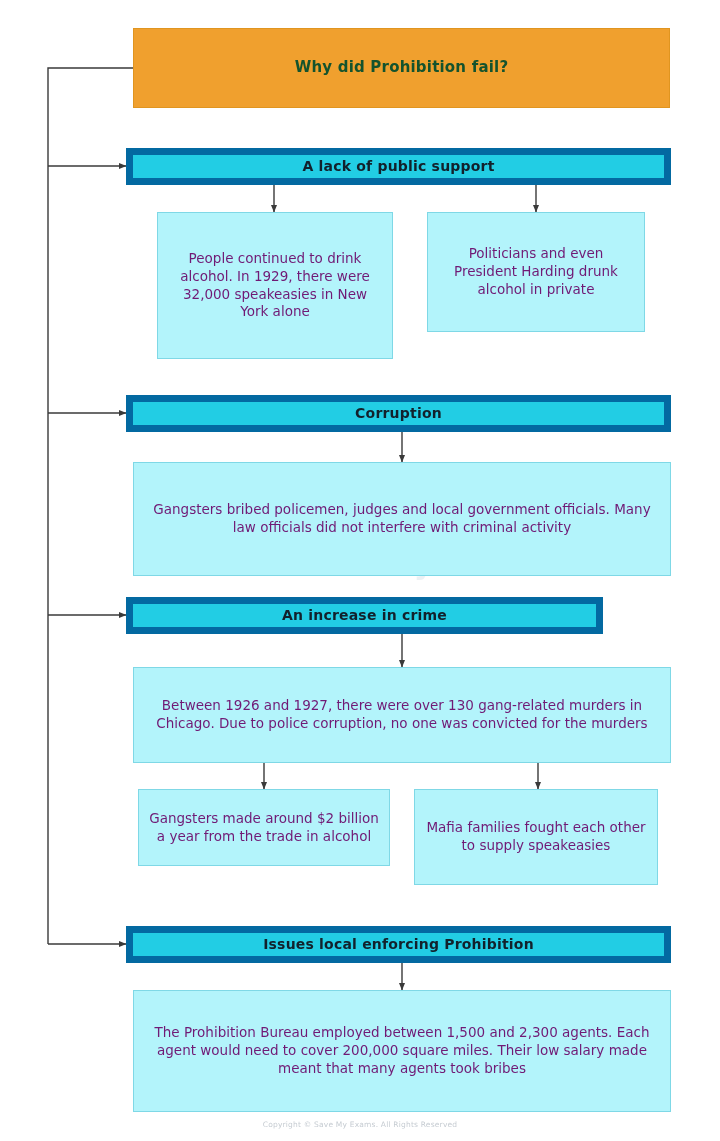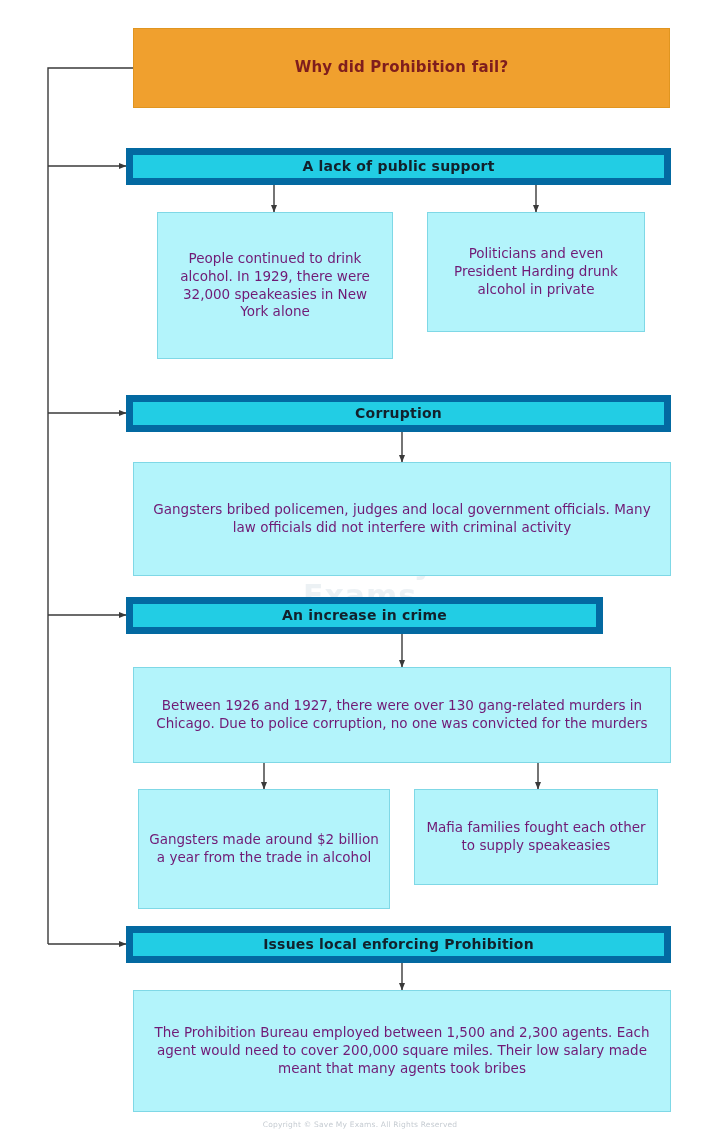--- a/index.html
+++ b/index.html
@@ -32,21 +32,21 @@
     justify-content: center;
     text-align: center;
     line-height: 1.33;
   }
 
   .title-box {
     background: #f0a02e;
     border: 1px solid #e09520;
     font-weight: bold;
     font-size: 15px;
-    color: #7f1d1d;
+    color: #14532d;
     letter-spacing: 0.2px;
   }
 
   .header-box {
     background: #22cde4;
     border: 7px solid #0369a1;
     font-weight: bold;
     font-size: 14px;
     color: #12212c;
     letter-spacing: 0.2px;
@@ -125,21 +125,20 @@
 
     <path d="M402,634 L402,667" fill="none" stroke="#3a3a3a" stroke-width="1.4" marker-end="url(#arrow)"></path>
     <path d="M264,763 L264,789" fill="none" stroke="#3a3a3a" stroke-width="1.4" marker-end="url(#arrow)"></path>
     <path d="M538,763 L538,789" fill="none" stroke="#3a3a3a" stroke-width="1.4" marker-end="url(#arrow)"></path>
 
     <path d="M402,963 L402,990" fill="none" stroke="#3a3a3a" stroke-width="1.4" marker-end="url(#arrow)"></path>
   </svg>
 
   <div class="watermark">
     <span>Save My</span><br>
-    <span>Exams</span>
   </div>
 
   <div class="node title-box" style="left:133px; top:28px; width:537px; height:80px;">
     <span class="txt">Why did Prohibition fail?</span>
   </div>
 
   <div class="node header-box" style="left:126px; top:148px; width:545px; height:37px;">
     <span class="txt">A lack of public support</span>
   </div>
   <div class="node detail-box" style="left:157px; top:212px; width:236px; height:147px;">
@@ -155,21 +154,21 @@
   <div class="node detail-box" style="left:133px; top:462px; width:538px; height:114px;">
     <span class="txt">Gangsters bribed policemen, judges and local government officials. Many law officials did not interfere with criminal activity</span>
   </div>
 
   <div class="node header-box" style="left:126px; top:597px; width:477px; height:37px;">
     <span class="txt">An increase in crime</span>
   </div>
   <div class="node detail-box" style="left:133px; top:667px; width:538px; height:96px;">
     <span class="txt">Between 1926 and 1927, there were over 130 gang-related murders in Chicago. Due to police corruption, no one was convicted for the murders</span>
   </div>
-  <div class="node detail-box" style="left:138px; top:789px; width:252px; height:120px;">
+  <div class="node detail-box" style="left:138px; top:789px; width:252px; height:77px;">
     <span class="txt">Gangsters made around $2 billion a year from the trade in alcohol</span>
   </div>
   <div class="node detail-box" style="left:414px; top:789px; width:244px; height:96px;">
     <span class="txt">Mafia families fought each other to supply speakeasies</span>
   </div>
 
   <div class="node header-box" style="left:126px; top:926px; width:545px; height:37px;">
     <span class="txt">Issues local enforcing Prohibition</span>
   </div>
   <div class="node detail-box" style="left:133px; top:990px; width:538px; height:122px;">

